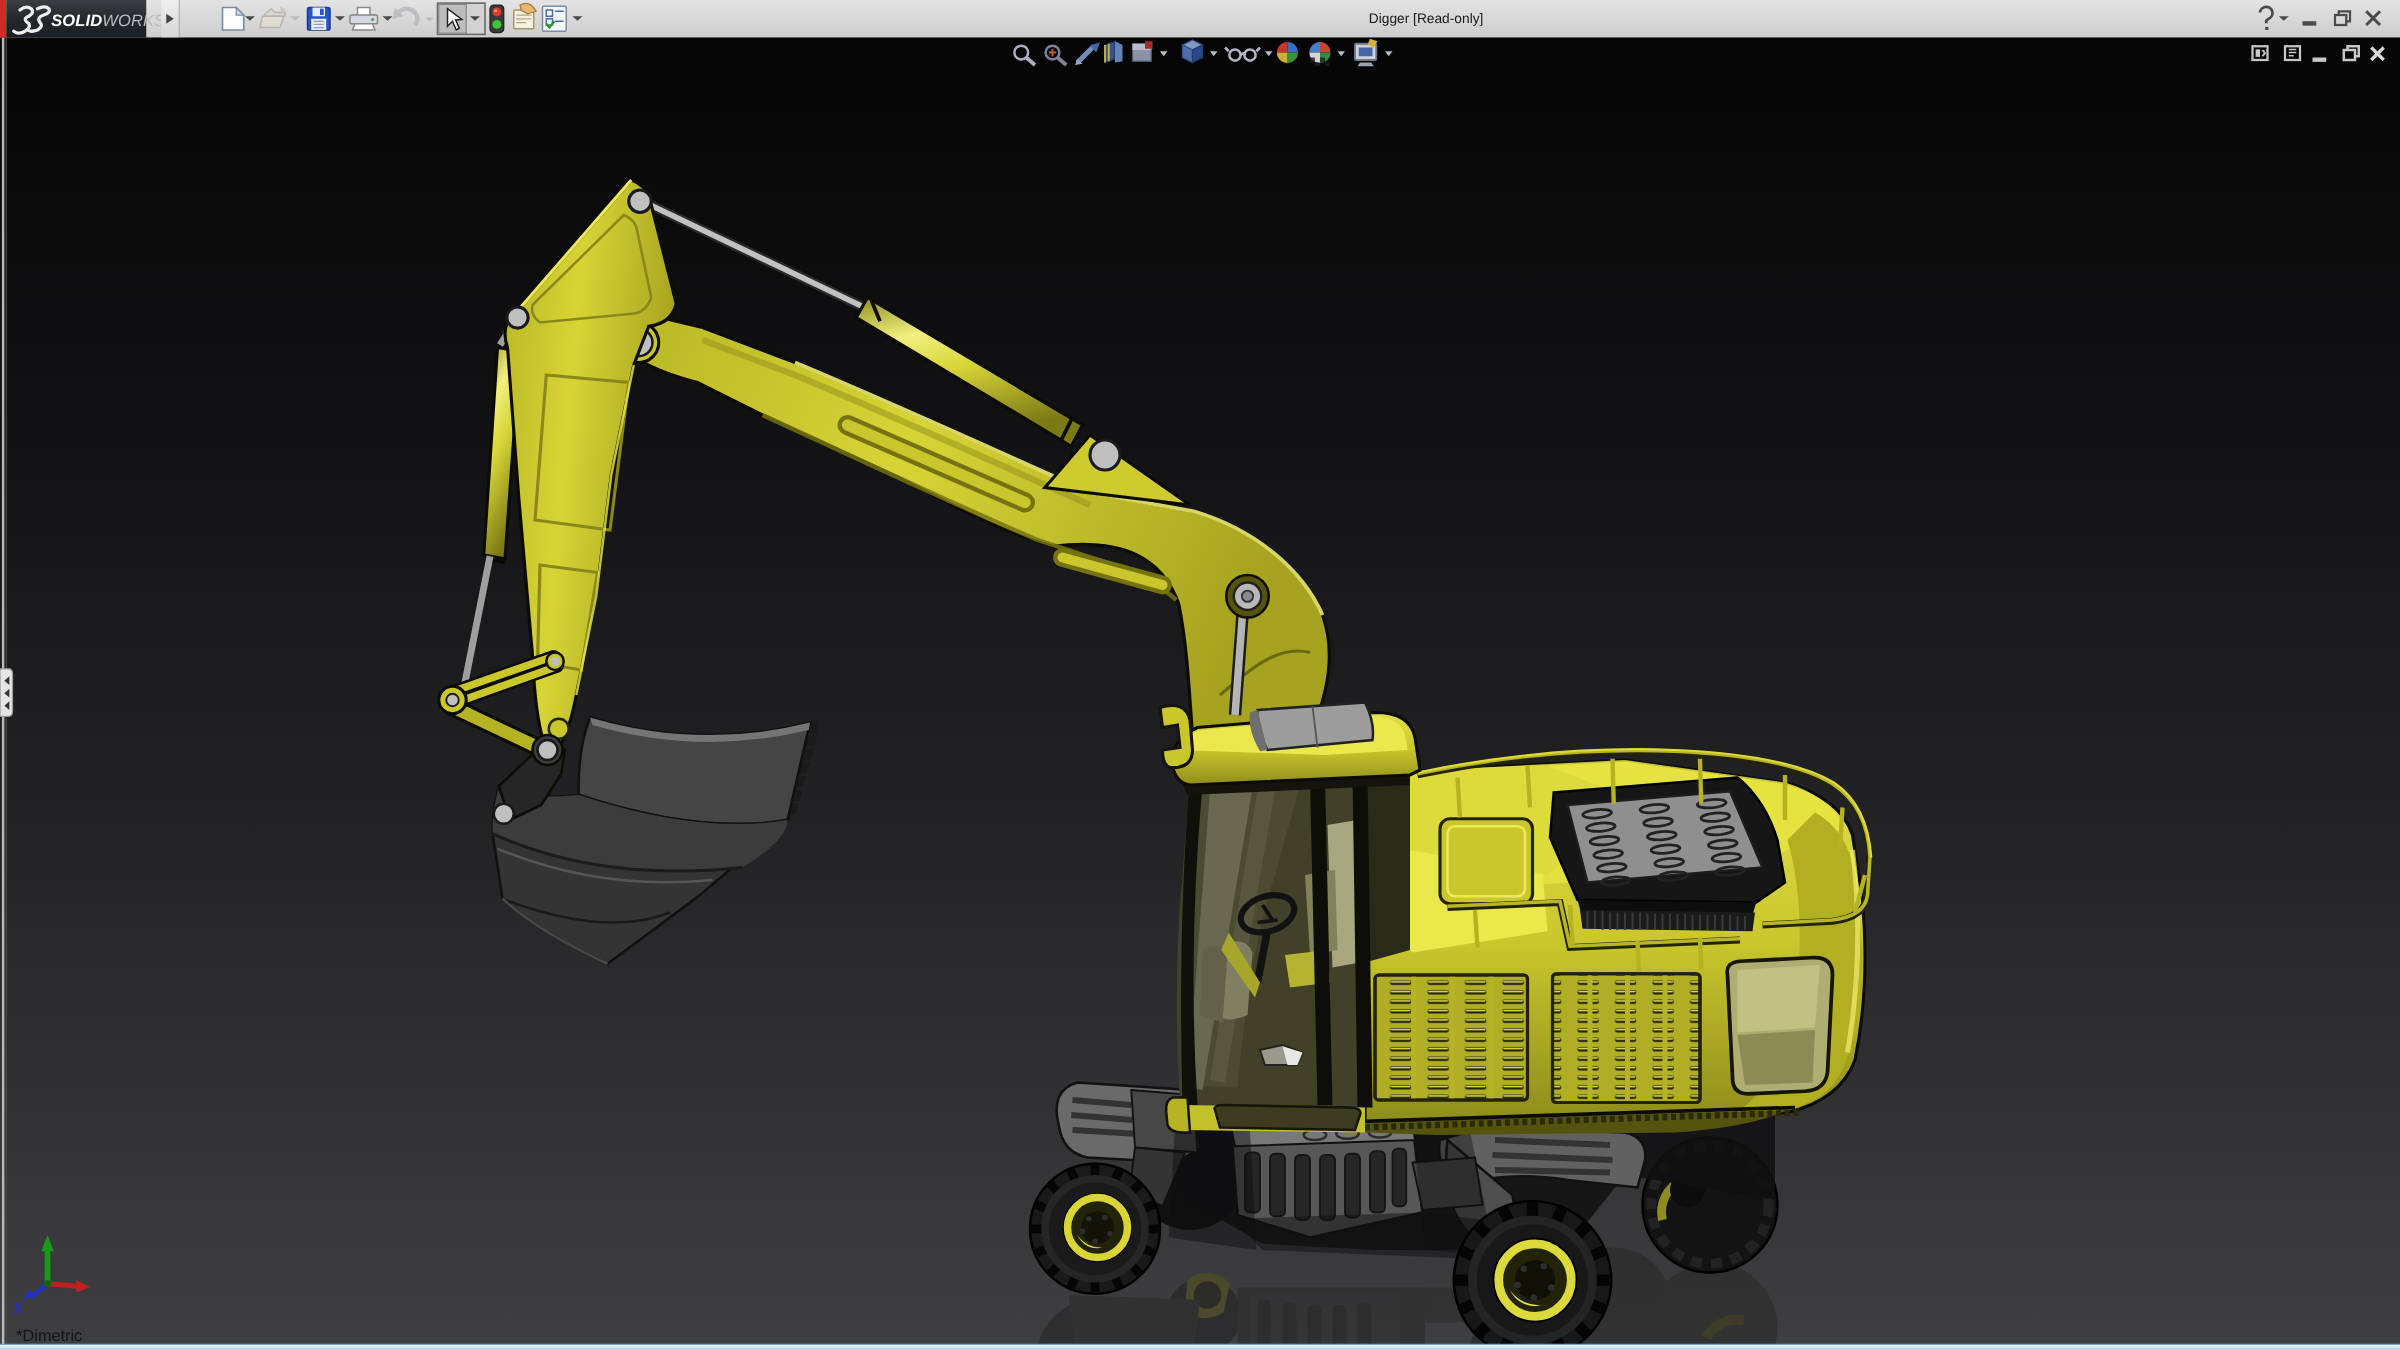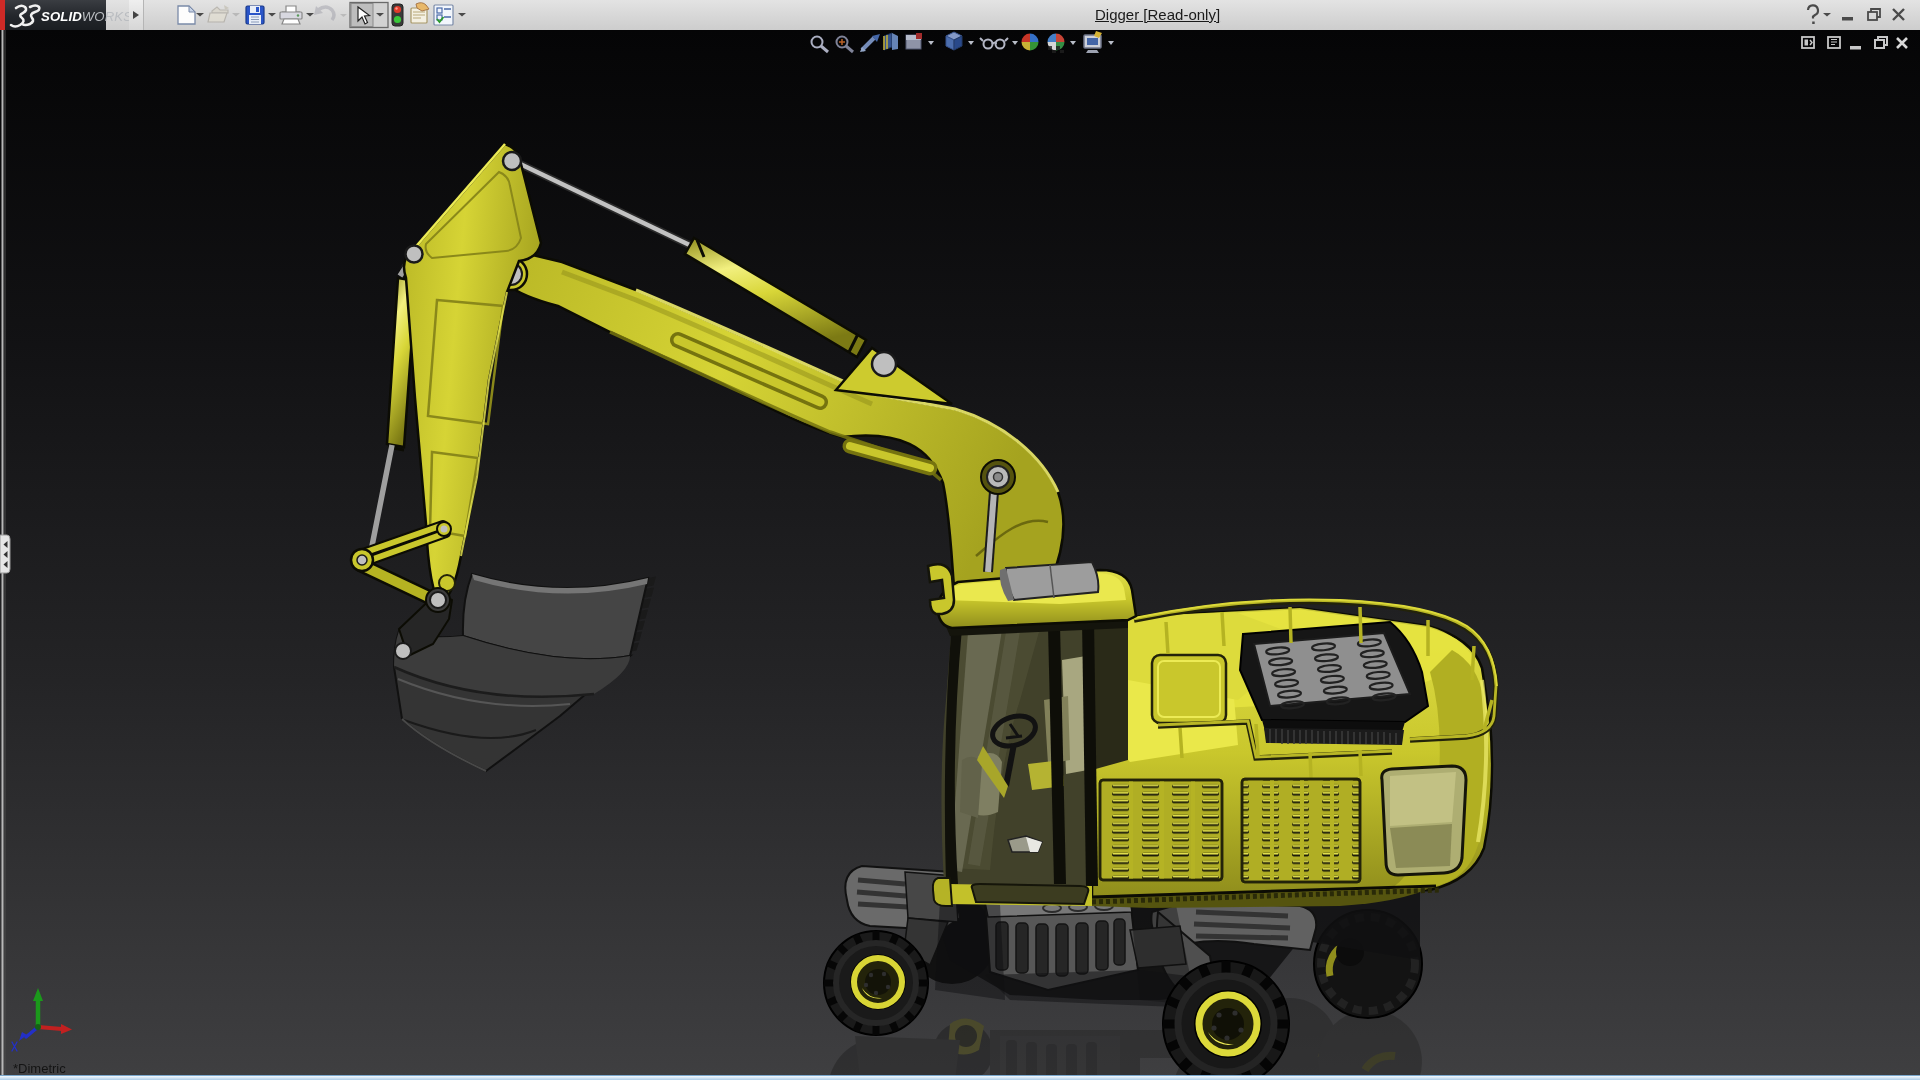--- a/index.html
+++ b/index.html
@@ -1,21 +1,21 @@
 <!DOCTYPE html>
 <html><head>
 <meta charset="utf-8">
 <style>
 html,body{margin:0;padding:0;width:1920px;height:1080px;overflow:hidden;background:#000;font-family:"Liberation Sans",sans-serif;}
 #titlebar{position:absolute;top:0;left:0;width:1920px;height:30px;background:linear-gradient(#e3e3e3,#cdcdcd);border-bottom:1px solid #8f8f8f;}
 #redstrip{position:absolute;top:0;left:0;width:5px;height:30px;background:#cf2a27;}
-#swlogo{position:absolute;top:0;left:5px;width:101px;height:30px;background:linear-gradient(#3a3d42,#23262b 55%,#1b1e22);color:#fff;}
+#swlogo{position:absolute;top:0;left:5px;width:112px;height:30px;background:linear-gradient(#3a3d42,#23262b 55%,#1b1e22);color:#fff;}
 #flyout{position:absolute;left:129px;top:0;width:14px;height:30px;background:linear-gradient(#efefef,#d6d6d6);border-right:1px solid #b5b5b5;}
 #flyout:after{content:"";position:absolute;left:4px;top:11px;border-left:6px solid #444;border-top:4px solid transparent;border-bottom:4px solid transparent;}
-#wintitle{position:absolute;top:0;left:960px;width:400px;height:30px;line-height:30px;font-size:15px;color:#1a1a1a;text-align:left;padding-left:135px;text-decoration:underline;}
+#wintitle{position:absolute;top:0;left:960px;width:400px;height:30px;line-height:30px;font-size:11px;color:#1a1a1a;text-align:left;padding-left:135px;}
 #viewport{position:absolute;top:30px;left:0;}
 #statusbar{position:absolute;top:1075px;left:0;width:1920px;height:5px;background:linear-gradient(#f4fafe,#9cc3e4);border-top:1px solid #7aa7cc;}
 </style>
 </head>
 <body>
 <div id="titlebar">
   <div id="redstrip"></div>
   <div id="swlogo">
     <svg width="124" height="30">
       <g fill="none" stroke="#f0f0f0" stroke-width="2.6" stroke-linecap="round">

